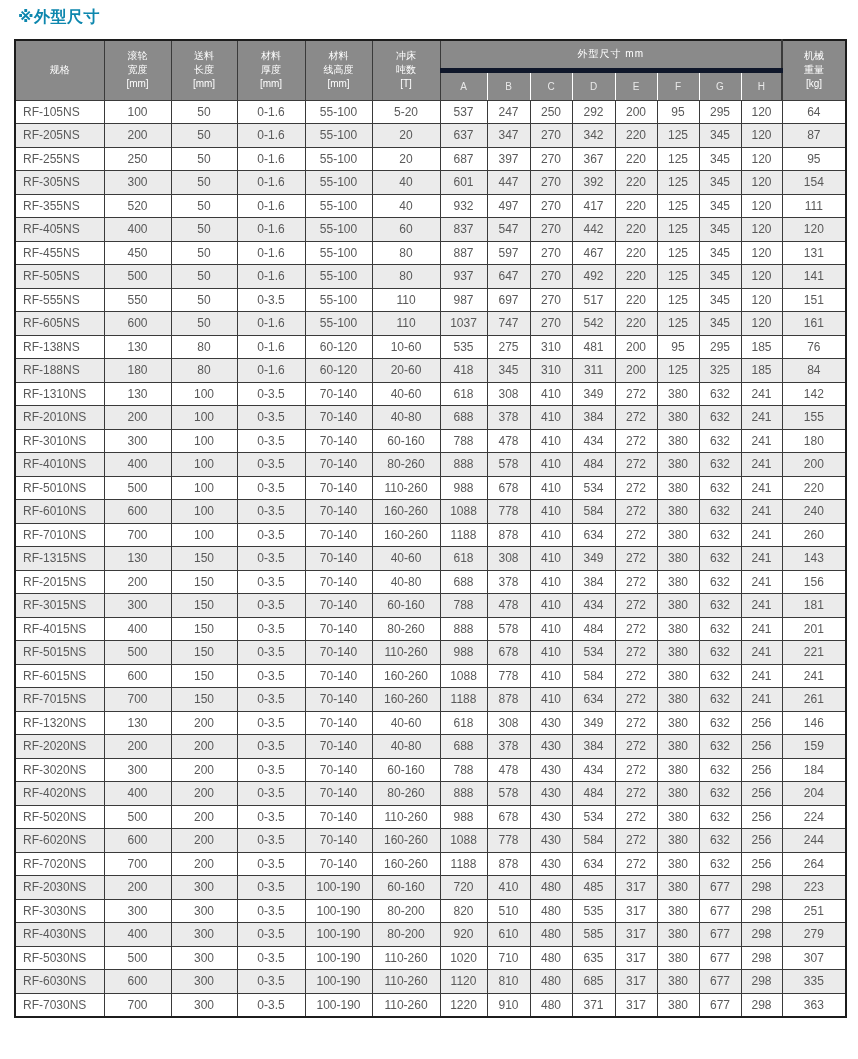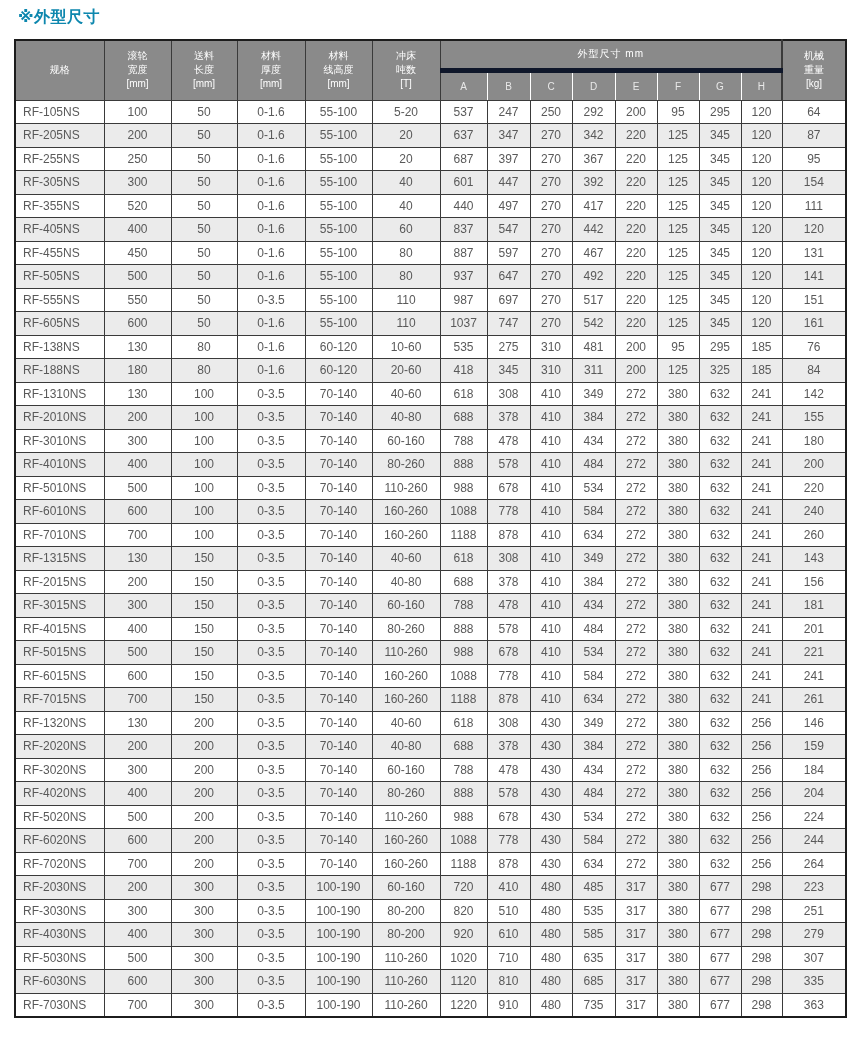--- a/index.html
+++ b/index.html
@@ -209,21 +209,21 @@
         <td>120</td>
         <td>154</td>
       </tr>
       <tr>
         <td class="model">RF-355NS</td>
         <td>520</td>
         <td>50</td>
         <td>0-1.6</td>
         <td>55-100</td>
         <td>40</td>
-        <td>440</td>
+        <td>932</td>
         <td>497</td>
         <td>270</td>
         <td>417</td>
         <td>220</td>
         <td>125</td>
         <td>345</td>
         <td>120</td>
         <td>111</td>
       </tr>
       <tr>
@@ -790,21 +790,21 @@
       <tr>
         <td class="model">RF-7030NS</td>
         <td>700</td>
         <td>300</td>
         <td>0-3.5</td>
         <td>100-190</td>
         <td>110-260</td>
         <td>1220</td>
         <td>910</td>
         <td>480</td>
-        <td>735</td>
+        <td>371</td>
         <td>317</td>
         <td>380</td>
         <td>677</td>
         <td>298</td>
         <td>363</td>
       </tr>
     </tbody>
 </table>
 
 </body></html>

